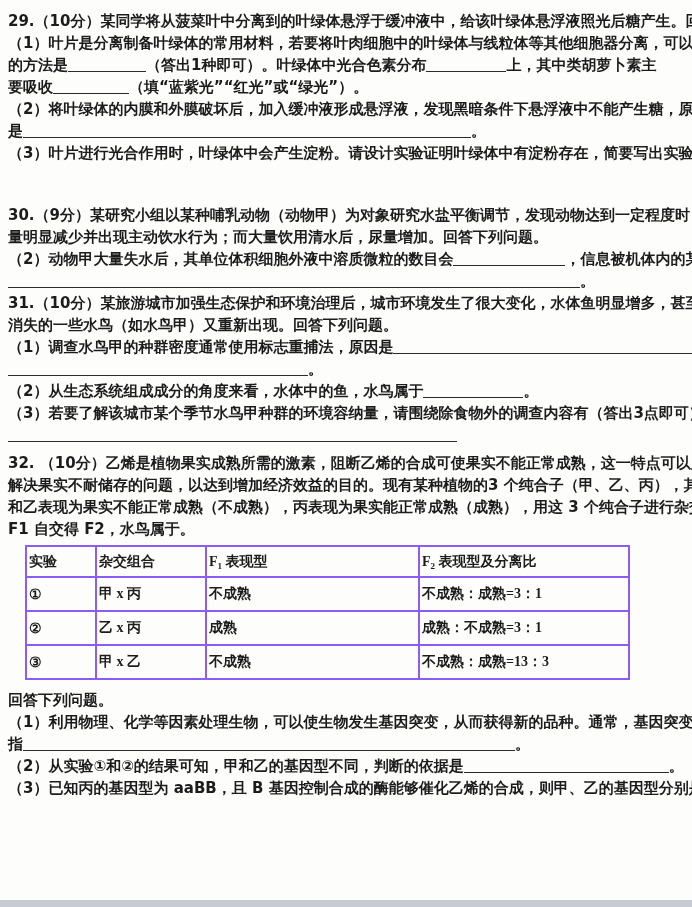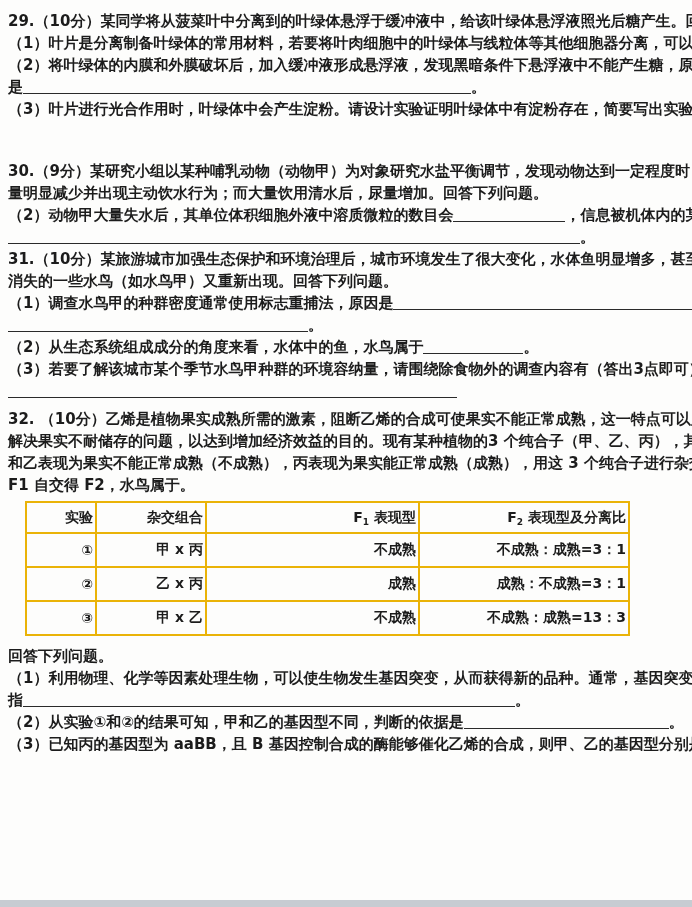--- a/index.html
+++ b/index.html
@@ -28,45 +28,48 @@
     height:14px;
     vertical-align:-2px;
   }
   sub.s { font-size:9px; font-weight:700; vertical-align:-3px; line-height:0; }
   table.xtab {
     border-collapse:collapse;
     margin:5px 0 9px 17px;
     table-layout:fixed;
   }
   table.xtab th, table.xtab td {
-    border:2px solid #eab308;
-    text-align:right;
+    border:2px solid #8b5cf6;
+    text-align:left;
     vertical-align:middle;
     font-weight:700;
     font-size:14px;
     padding:0 2px;
     overflow:hidden;
     white-space:nowrap;
+    font-family:Liberation Serif, serif;
   }
   table.xtab th { height:29px; }
   table.xtab td { height:32px; }
   .bottom-band {
     position:absolute; left:0; bottom:0;
     width:692px; height:7px;
     background:#c7ccd2;
   }
 </style>
 </head>
 <body>
 
 <div class="page">
   <div id="doc">
       <div class="para">
         <div class="line"><span class="t">29.（10分）某同学将从菠菜叶中分离到的叶绿体悬浮于缓冲液中，给该叶绿体悬浮液照光后糖产生。回答下</span></div>
         <div class="line"><span class="t">（1）叶片是分离制备叶绿体的常用材料，若要将叶肉细胞中的叶绿体与线粒体等其他细胞器分离，可以采用</span></div>
+        <div class="line"><span class="t">的方法是</span><span class="blank" style="width: 78px;"></span><span class="t">（答出1种即可）。叶绿体中光合色素分布</span><span class="blank" style="width: 80px;"></span><span class="t">上，其中类胡萝卜素主</span></div>
+        <div class="line"><span class="t">要吸收</span><span class="blank" style="width: 76px;"></span><span class="t">（填“蓝紫光”“红光”或“绿光”）。</span></div>
         <div class="line"><span class="t">（2）将叶绿体的内膜和外膜破坏后，加入缓冲液形成悬浮液，发现黑暗条件下悬浮液中不能产生糖，原因</span></div>
         <div class="line"><span class="t">是</span><span class="blank" style="width: 448px;"></span><span class="t">。</span></div>
         <div class="line"><span class="t">（3）叶片进行光合作用时，叶绿体中会产生淀粉。请设计实验证明叶绿体中有淀粉存在，简要写出实验思路</span></div>
       </div>
       <div class="para" style="margin-top: 40px;">
         <div class="line"><span class="t">30.（9分）某研究小组以某种哺乳动物（动物甲）为对象研究水盐平衡调节，发现动物达到一定程度时，尿</span></div>
         <div class="line"><span class="t">量明显减少并出现主动饮水行为；而大量饮用清水后，尿量增加。回答下列问题。</span></div>
         <div class="line"><span class="t">（2）动物甲大量失水后，其单位体积细胞外液中溶质微粒的数目会</span><span class="blank" style="width: 112px;"></span><span class="t">，信息被机体内的某</span></div>
         <div class="line"><span class="blank" style="width: 572px;"></span><span class="t">。</span></div>
       </div>

